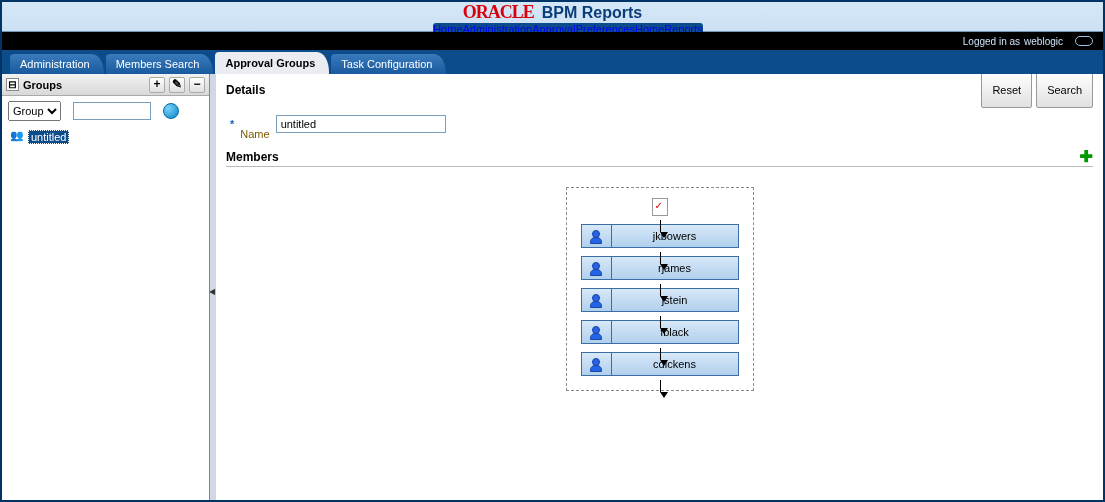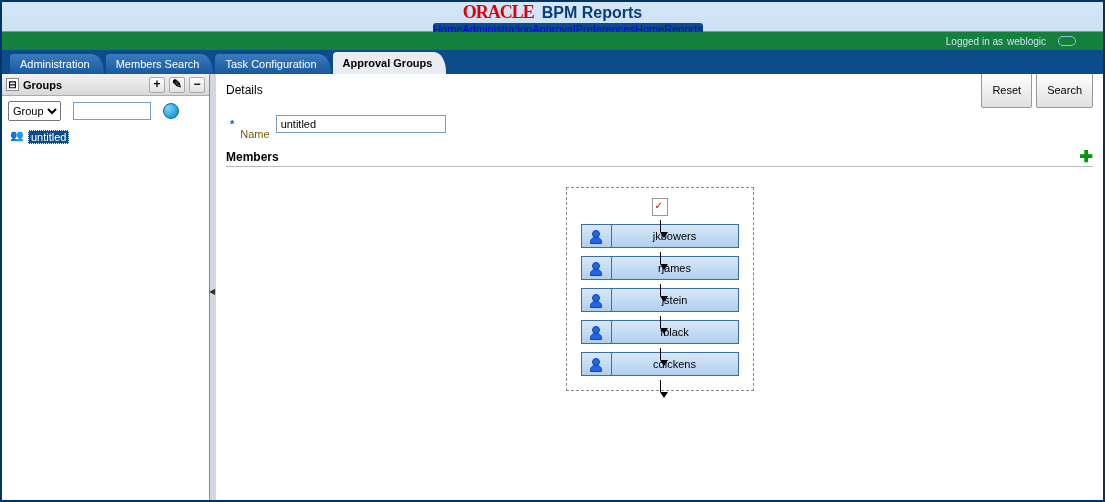--- a/index.html
+++ b/index.html
@@ -48,26 +48,26 @@
   .spacer { flex: 1; }
   .nav-wrap {
     background: #0d4c8a;
     border-radius: 3px;
     display: flex;
     margin-left: 31px;
   }
   
   .subheader {
     height: 18px;
-    background: #15803d;
+    background: #000000;
     color: #cde1f5;
     display: flex;
     justify-content: flex-end;
     align-items: center;
-    padding: 0 27px;
+    padding: 0 10px;
     font-size: 10px;
     gap: 4px;
   }
   .pill {
     width: 18px;
     height: 10px;
     border: 1px solid #9cc0e0;
     border-radius: 6px;
     margin-left: 8px;
   }
@@ -235,21 +235,21 @@
     padding: 4px 10px;
     overflow: hidden;
     position: relative;
   }
   .details-row {
     display: flex;
     align-items: center;
     height: 24px;
   }
   .details-title {
-    font-weight: normal;
+    font-weight: bold;
     font-size: 12px;
     flex: 1;
   }
   .btn {
     height: 36px;
     padding: 0 10px;
     border: 1px solid #999;
     background: linear-gradient(#fff, #e0e0e0);
     border-radius: 2px;
     font-size: 11px;
@@ -415,22 +415,22 @@
 
   <div class="subheader">
     <span>Logged in as</span>
     <span>weblogic</span>
     <span class="pill"></span>
   </div>
 
   <div class="tabs-row">
     <div class="tab">Administration</div>
     <div class="tab">Members Search</div>
+    <div class="tab active">Approval Groups</div>
     <div class="tab">Task Configuration</div>
-    <div class="tab active">Approval Groups</div>
   </div>
 
   <div class="main">
 
     <div class="left-panel">
       <div class="panel-header">
         <span class="collapse-box">⊟</span>
         <span class="title">Groups</span>
         <span class="toolbar-btn">+</span>
         <span class="toolbar-btn">✎</span>

